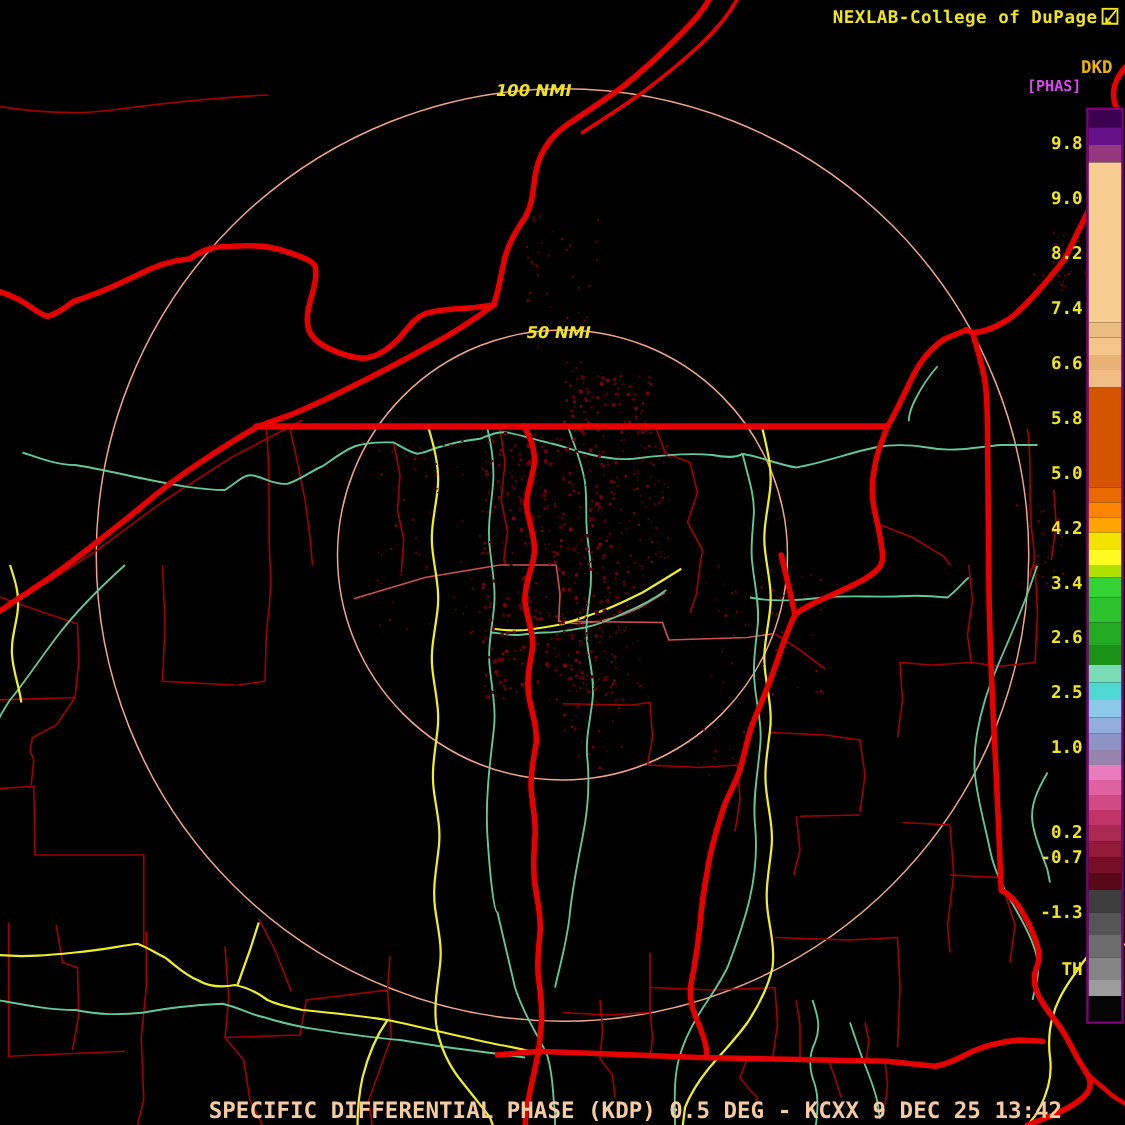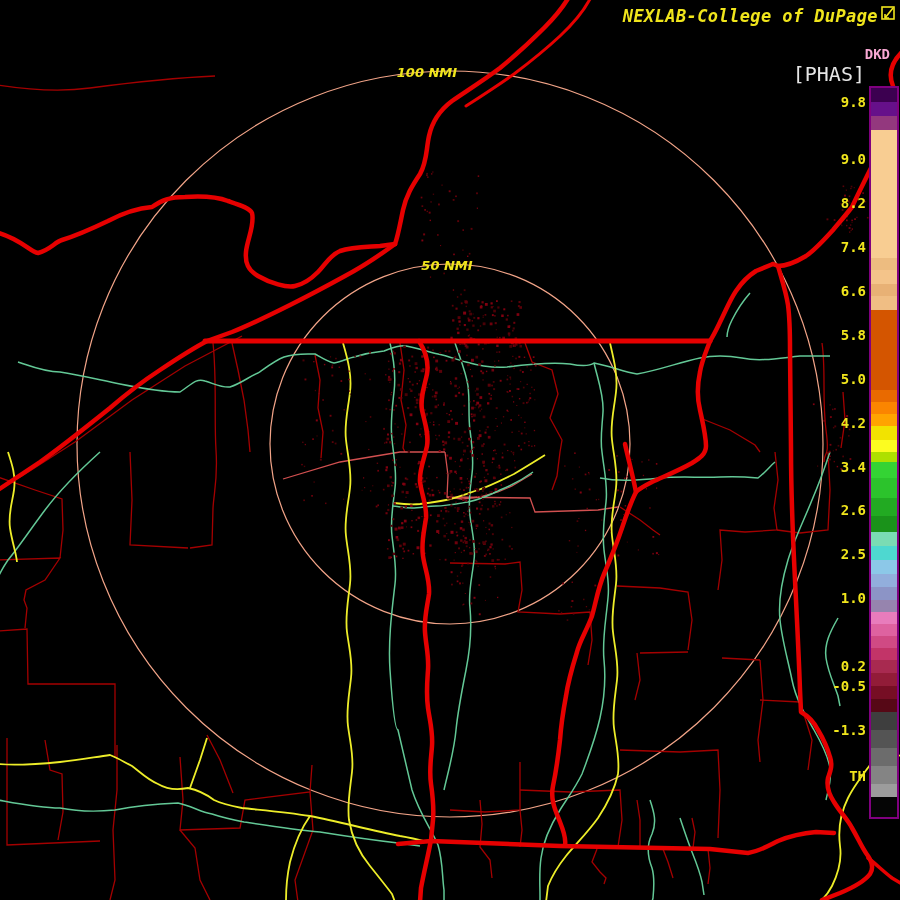--- a/index.html
+++ b/index.html
@@ -1,24 +1,24 @@
 <!DOCTYPE html>
 <html><head>
 <meta charset="utf-8">
 <style>
   html,body{margin:0;padding:0;background:#000;}
   #screen{position:relative;width:900px;height:900px;background:#000;overflow:hidden;
           font-family:"DejaVu Sans Mono","Liberation Mono",monospace;}
   #map{position:absolute;left:0;top:0;}
   #map path, #map circle{fill:none;}
   .lbl{position:absolute;white-space:pre;}
-  #title{top:6px;right:22px;color:#F0E51C;font-size:17px;font-weight:bold;letter-spacing:.4px;font-style:italic;}
+  #title{top:6px;right:22px;color:#F0E51C;font-size:14px;font-weight:bold;letter-spacing:.4px;}
   #logo{position:absolute;top:6px;right:5px;width:14px;height:14px;}
-  #dkd{top:46px;right:10px;color:#f9a8d4;font-size:14px;font-weight:bold;}
-  #phas{top:62px;right:35px;color:#e5e5e5;font-size:20px;font-weight:normal;}
+  #dkd{top:46px;right:10px;color:#eab308;font-size:14px;font-weight:bold;}
+  #phas{top:62px;right:35px;color:#d946ef;font-size:12px;font-weight:bold;}
   #caption{left:167px;top:878px;color:#F6CBA2;font-size:18px;font-weight:bold;letter-spacing:0px;}
   #colorbar{position:absolute;left:869px;top:86px;width:26px;border:2px solid #80007F;background:#000;}
   #colorbar .band{width:26px;}
   .cb-lab{position:absolute;right:34px;color:#F0E51C;font-size:14px;font-weight:bold;
           transform:translateY(-9px);}
   .ring-label{font-style:italic;font-weight:bold;font-size:13px;
               font-family:"DejaVu Sans","Liberation Sans",sans-serif;}
 </style>
 </head>
 <body>
@@ -1098,31 +1098,32 @@
       <div class="band" style="height: 13px; background: rgb(118, 14, 36);"></div>
       <div class="band" style="height: 13px; background: rgb(86, 8, 22);"></div>
       <div class="band" style="height: 18px; background: rgb(62, 62, 62);"></div>
       <div class="band" style="height: 18px; background: rgb(84, 84, 84);"></div>
       <div class="band" style="height: 18px; background: rgb(108, 108, 108);"></div>
       <div class="band" style="height: 18px; background: rgb(132, 132, 132);"></div>
       <div class="band" style="height: 13px; background: rgb(156, 156, 156);"></div>
       <div class="band" style="height: 20px; background: rgb(5, 5, 5);"></div>
     </div>
   <div id="cb-labels">
-      <div class="cb-lab" style="top: 103px;">9.8</div>
+      <div class="cb-lab" style="top: 116px;">9.8</div>
       <div class="cb-lab" style="top: 160px;">9.0</div>
       <div class="cb-lab" style="top: 204px;">8.2</div>
       <div class="cb-lab" style="top: 248px;">7.4</div>
       <div class="cb-lab" style="top: 292px;">6.6</div>
       <div class="cb-lab" style="top: 336px;">5.8</div>
       <div class="cb-lab" style="top: 380px; margin-left: 36px;">5.0</div>
       <div class="cb-lab" style="top: 424px;">4.2</div>
       <div class="cb-lab" style="top: 468px;">3.4</div>
       <div class="cb-lab" style="top: 511px; text-align: center;">2.6</div>
       <div class="cb-lab" style="top: 555px;">2.5</div>
       <div class="cb-lab" style="top: 599px;">1.0</div>
       <div class="cb-lab" style="top: 643px; margin-top: 24px;">0.2</div>
-      <div class="cb-lab" style="top: 687px;">-0.5</div>
+      <div class="cb-lab" style="top: 687px;">-0.7</div>
       <div class="cb-lab" style="top: 731px;">-1.3</div>
       <div class="cb-lab" style="top: 777px;">TH</div>
     </div>
 
+  <div class="lbl" id="caption">SPECIFIC DIFFERENTIAL PHASE (KDP) 0.5 DEG - KCXX 9 DEC 25 13:42</div>
 </div>
 
 </body></html>

